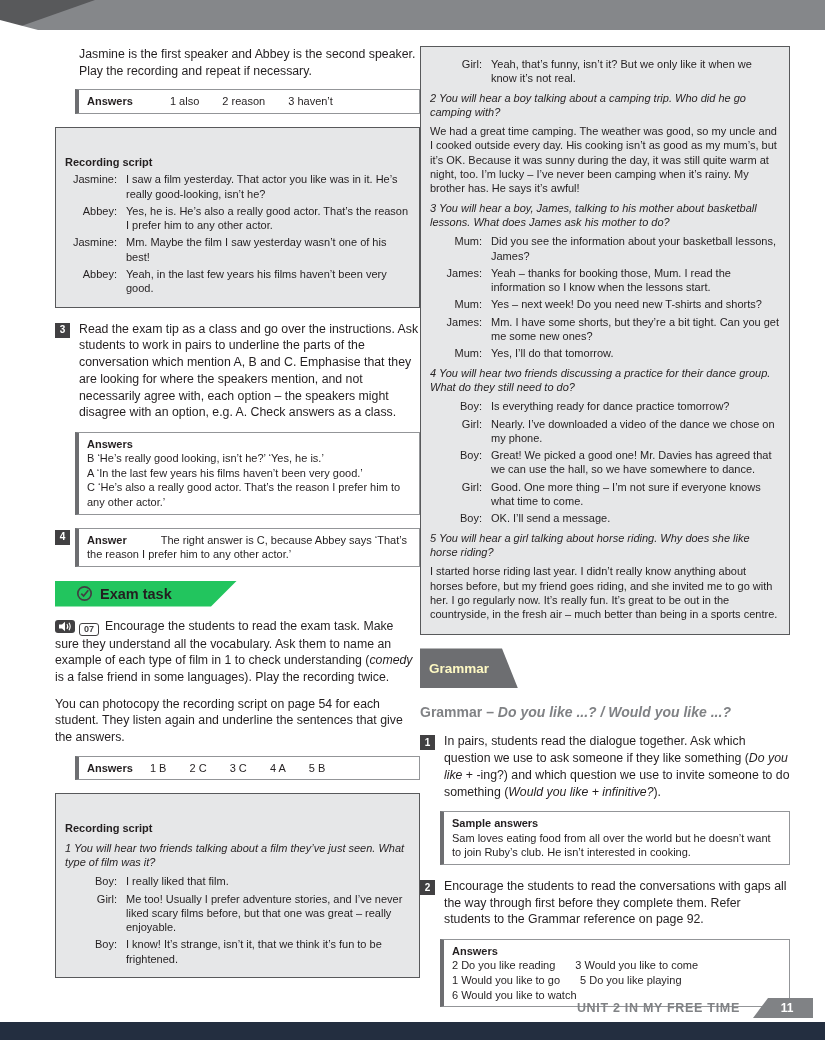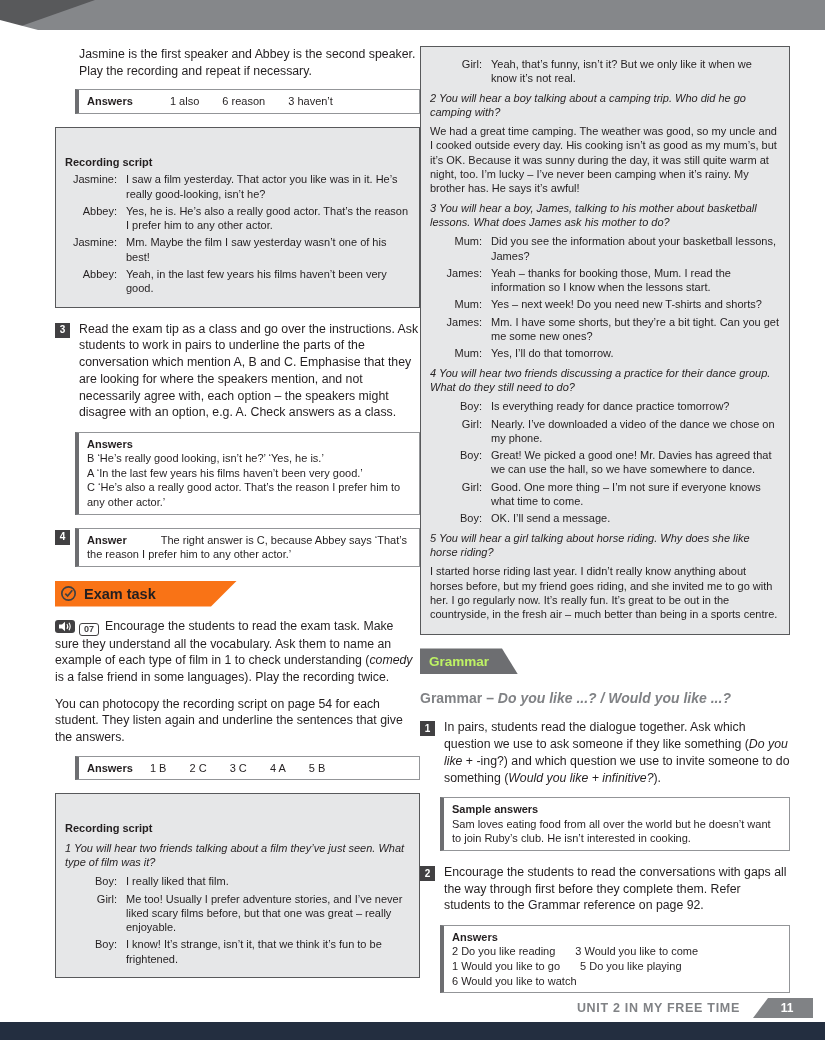--- a/index.html
+++ b/index.html
@@ -59,40 +59,40 @@
   }
   .scriptbox .title { font-weight: bold; margin-bottom: 3px; margin-top: 20px; }
   .line { display:flex; margin: 3px 0; }
   .spk  { flex: 0 0 52px; text-align: right; margin-right: 9px; white-space: nowrap; }
   .dlg  { flex: 1; }
   .q    { font-style: italic; margin: 5px 0; }
   .narr { margin: 5px 0; }
 
   
   .exam-banner {
-    width: 182px; height: 26px; background: #f97316;
+    width: 182px; height: 26px; background: #22c55e;
     clip-path: polygon(0 0, 100% 0, calc(100% - 26px) 100%, 0 100%);
     display:flex; align-items:center; gap: 7px;
-    padding-left: 5px; margin: 14px 0 11px;
+    padding-left: 21px; margin: 14px 0 11px;
     font-weight: bold; font-size: 14.5px; color: #231f20;
   }
   .badge-audio {
     display:inline-block; width:20px; height:13px; background:#414042;
     border-radius:3px; vertical-align:-2px; margin-right:4px; text-align:center;
   }
   .badge-track {
     display:inline-block; min-width:20px; height:13px; line-height:10px;
     border:1.5px solid #414042; border-radius:3px; background:#fff;
     color:#414042; font-weight:bold; font-size:9px; text-align:center;
     vertical-align:-2px; margin-right:6px; padding:0 2px;
   }
 
   
   .grammar-banner {
-    width: 98px; height: 26px; background:#6d6e71; color:#bef264;
+    width: 98px; height: 40px; background:#6d6e71; color:#fef9c3;
     font-weight:bold; font-size:13.5px;
     display:flex; align-items:center; padding-left:9px;
     clip-path: polygon(0 0, calc(100% - 16px) 0, 100% 100%, 0 100%);
     margin: 6px 0 16px;
   }
   .grammar-heading { color:#808285; font-weight:bold; font-size:14px; margin-bottom: 13px; }
   .grammar-heading .it { font-style: italic; }
 
   
   .footer { position:absolute; right:12px; bottom:22px; display:flex; align-items:center; height:20px; }
@@ -118,21 +118,21 @@
 
   <div class="content">
 
     <div class="col-left">
 
       <p class="body-par indent">Jasmine is the first speaker and Abbey is the second speaker. Play the recording and repeat if necessary.</p>
 
       <div class="ansbox">
         <span class="lbl gap">Answers</span>
         <span class="ans-item">1 also</span>
-        <span class="ans-item">6 reason</span>
+        <span class="ans-item">2 reason</span>
         <span class="ans-item">3 haven’t</span>
       </div>
 
       <div class="scriptbox">
         <div class="title">Recording script</div>
         <div class="line">
           <span class="spk">Jasmine:</span>
           <span class="dlg">I saw a film yesterday. That actor you like was in it. He’s really good-looking, isn’t he?</span>
         </div>
         <div class="line">

